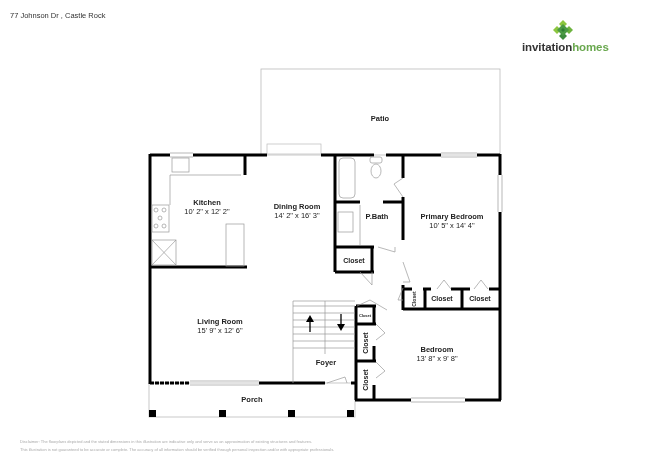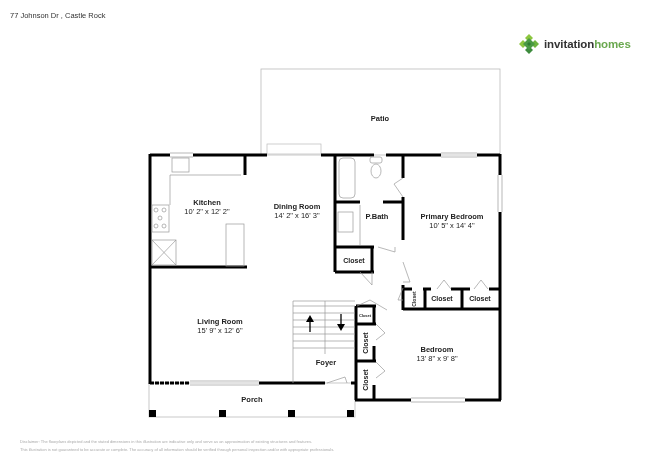--- a/index.html
+++ b/index.html
@@ -1,18 +1,18 @@
 <!DOCTYPE html>
 <html><head>
   <meta charset="utf-8">
   <style>
     html, body { margin: 0; padding: 0; background: #ffffff; }
     body { width: 650px; height: 460px; position: relative; overflow: hidden; font-family: "Liberation Sans", sans-serif; }
     .hdr { position: absolute; left: 10px; top: 9px; font-size: 7.5px; color: #333; line-height: 13px; }
-    .logo { position: absolute; left: 518px; top: 33px; display: flex; align-items: center; }
+    .logo { position: absolute; left: 518px; top: 19px; display: flex; align-items: center; flex-direction: column; }
     .logo-text { font-size: 11.5px; color: #2b2b2b; margin-left: 4px; letter-spacing: -0.1px; }
     .logo-text .hm { color: #6aa84f; font-weight: bold; }
     .logo-text .inv { color: #333; font-weight: bold; }
     svg.plan { position: absolute; left: 0; top: 0; }
     .rl { font-family: "Liberation Sans", sans-serif; font-weight: bold; font-size: 7.5px; fill: #222; }
     .rd { font-family: "Liberation Sans", sans-serif; font-size: 7.5px; fill: #222; }
     .cl { font-family: "Liberation Sans", sans-serif; font-weight: bold; font-size: 7px; fill: #222; }
     .disc { position: absolute; left: 20px; top: 438px; font-size: 4px; color: #aaa; line-height: 8px; white-space: nowrap; }
   </style>
 </head>

